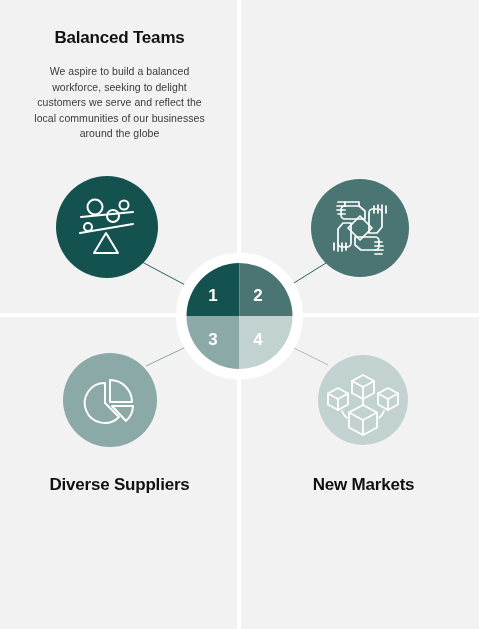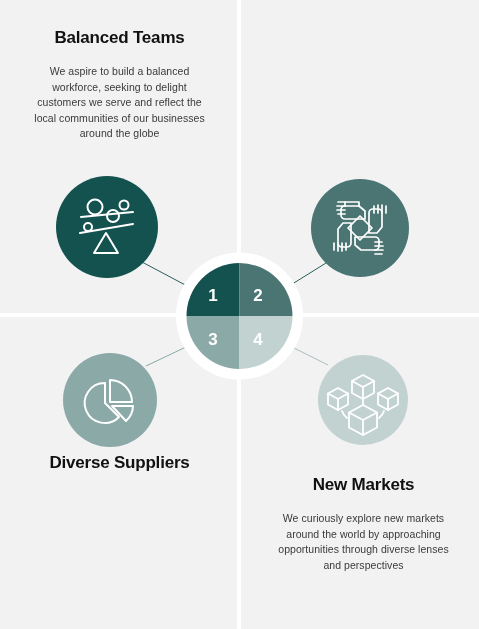--- a/index.html
+++ b/index.html
@@ -12,21 +12,21 @@
   #canvas{position:absolute;inset:0;width:382px;height:629px;}
 
   
   .divider-v{position:absolute;left:237px;top:0;width:4px;height:629px;background:#ffffff;}
   .divider-h{position:absolute;left:0;top:313px;width:479px;height:4px;background:#ffffff;}
 
   
   .quad{position:absolute;width:239px;box-sizing:border-box;padding:0 24px;text-align:center;}
   .q-tl{left:0;top:28px;}
   .q-tr{left:240px;top:28px;}
-  .q-bl{left:0;top:453px;}
+  .q-bl{left:0;top:475px;}
   .q-br{left:244px;top:475px;}
 
   .q-title{
     font-size:17px;font-weight:bold;color:#111111;
     letter-spacing:-0.2px;line-height:20px;margin:0 0 16px 0;
   }
   .q-body{
     font-size:10.5px;color:#3a3a3a;line-height:15.5px;
     margin:4px;letter-spacing:0.05px;
   }
@@ -54,21 +54,20 @@
     <p class="q-body">We aspire to build a balanced workforce, seeking to delight customers we serve and reflect the local communities of our businesses around the globe</p>
   </div>
 
 
   <div class="quad q-bl">
     <h2 class="q-title">Diverse Suppliers</h2>
   </div>
 
   <div class="quad q-br">
     <h2 class="q-title">New Markets</h2>
-    <p class="q-body">We curiously explore new markets around the world by approaching opportunities through diverse lenses and perspectives</p>
   </div>
 
   <svg id="diagram" viewBox="0 0 479 629">
 
     <g>
       <line x1="142" y1="262" x2="206" y2="296" stroke="#2a5f5c" stroke-width="1"></line>
       <line x1="326" y1="263" x2="273" y2="296" stroke="#2a5f5c" stroke-width="1"></line>
       <line x1="146" y1="366" x2="207" y2="337" stroke="#8ba9a7" stroke-width="1"></line>
       <line x1="328" y1="365" x2="272" y2="337" stroke="#a8bebd" stroke-width="1"></line>
     </g>

